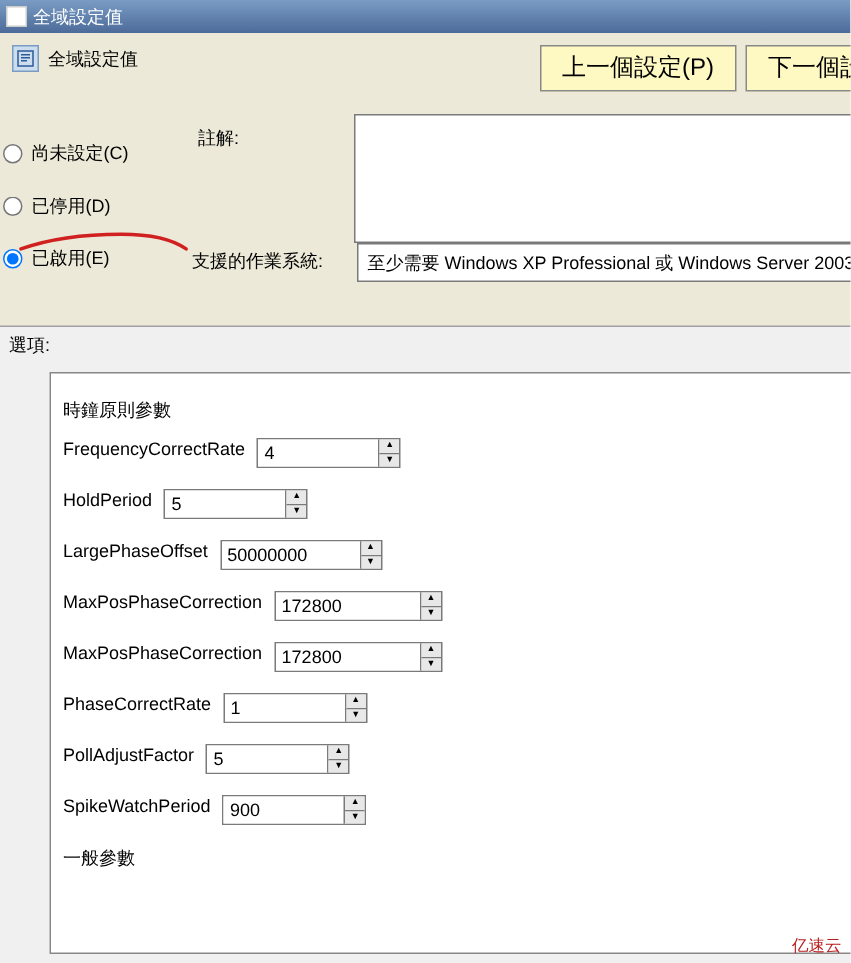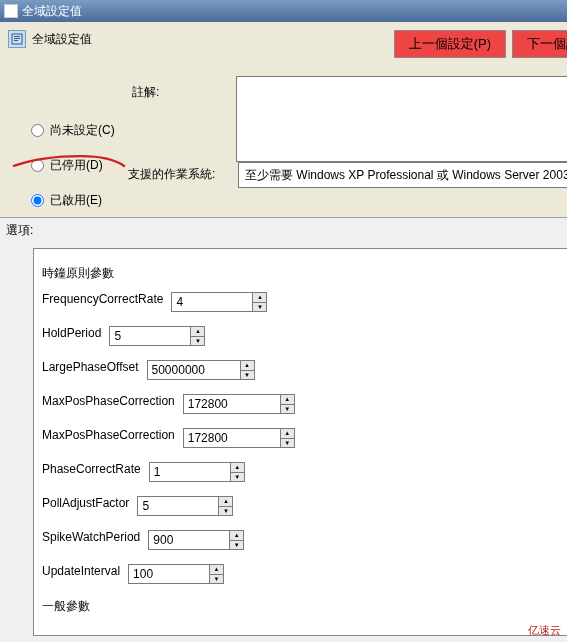--- a/index.html
+++ b/index.html
@@ -47,32 +47,31 @@
 }
 .heading-icon svg { width:12px; height:12px; }
 .nav-buttons {
   position: absolute;
   top: 8px;
   right: -40px;
   display: flex;
   gap: 6px;
 }
 .nav-buttons button {
-  font-size: 13px;
+  font-size: 16px;
   padding: 4px 14px;
-  background: #ef4444;
+  background: #fef9c3;
   border: 1px solid #888;
   font-family: inherit;
 }
 .radio-block {
   position: absolute;
-  left: 31px;
+  left: 2px;
   top: 72px;
   width: 110px;
-  margin-top: 28px;
 }
 .radio-item {
   display: flex;
   align-items: center;
   margin-bottom: 18px;
   font-size: 12px;
 }
 .radio-item input { margin-right: 6px; }
 .comment-label {
   position: absolute;
@@ -335,30 +334,20 @@
       <div class="param-row">
     <span class="label">SpikeWatchPeriod</span>
     <div class="spinner">
       <input value="900" style="width: 80px;">
       <div class="spin-btns">
         <div>▲</div>
         <div>▼</div>
       </div>
     </div>
   </div>
-      <div class="param-row">
-    <span class="label">UpdateInterval</span>
-    <div class="spinner">
-      <input value="100" style="width: 80px;">
-      <div class="spin-btns">
-        <div>▲</div>
-        <div>▼</div>
-      </div>
-    </div>
-  </div>
       <div class="section-title">一般參數</div>
     </div>
   <div class="scroll-track">
     <div class="scroll-btn scroll-up">▲</div>
     <div class="scroll-btn scroll-down">▼</div>
   </div>
 </div>
 
 <div class="watermark">亿速云</div>
 

